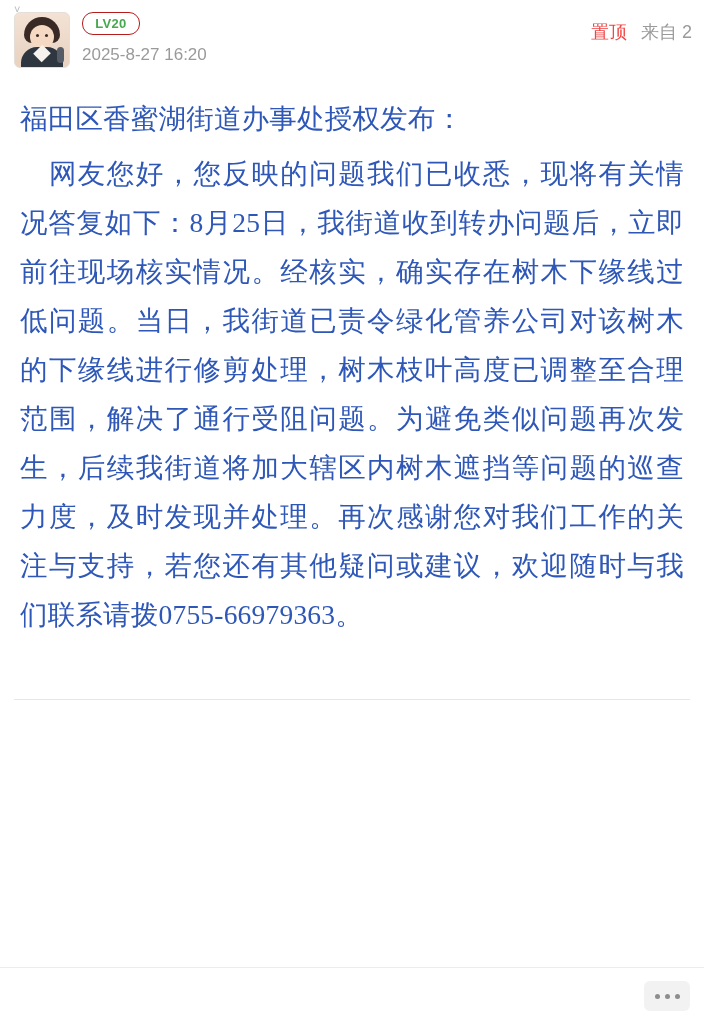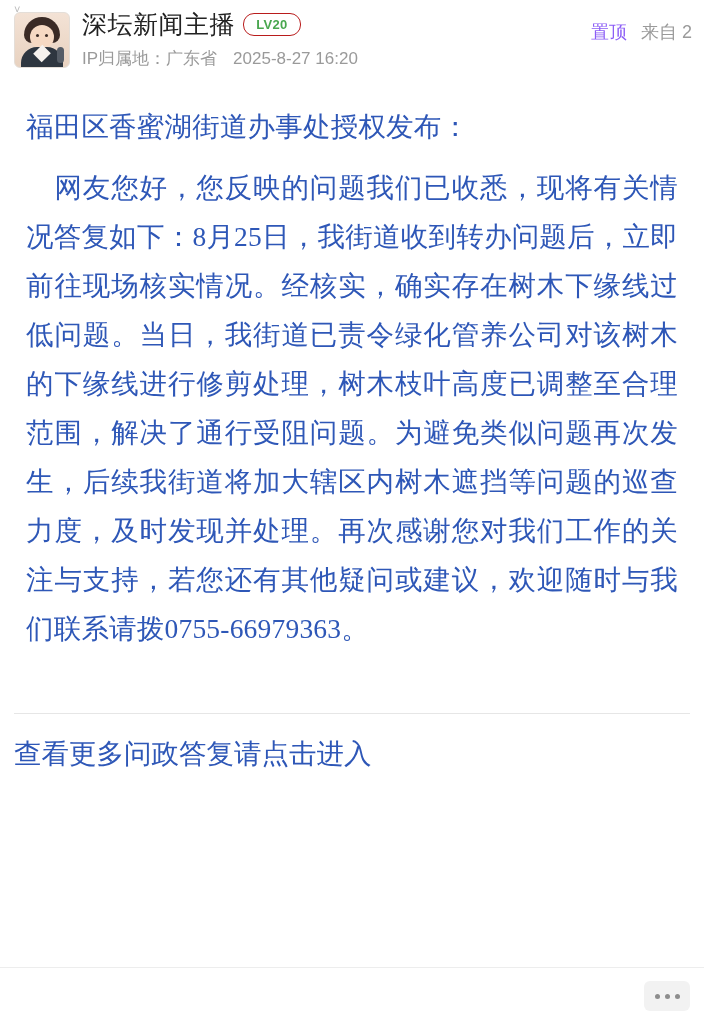--- a/index.html
+++ b/index.html
@@ -132,21 +132,21 @@
   .header-right {
     position: absolute;
     right: 12px;
     top: 20px;
     display: flex;
     align-items: baseline;
     gap: 8px;
     font-size: 18px;
   }
   .pin-tag {
-    color: #8b5cf6;
+    color: #ef4444;
   }
   .from-text {
     color: #9a9a9a;
     margin-left: 6px;
   }
 
   
   .top-arrow {
     position: absolute;
     left: 14px;
@@ -154,21 +154,21 @@
     font-size: 11px;
     color: #b9b9b9;
     line-height: 1;
   }
 
   
   .post-body {
     padding: 14px 14px 0 14px;
   }
   .post-body p {
-    margin: 12px;
+    margin: 6px;
     color: #2e57b7;
     font-family: "Liberation Serif", serif;
     font-size: 27.5px;
     line-height: 49px;
     letter-spacing: 0.2px;
     text-align: justify;
   }
   .para-indent { text-indent: 0; }
 
   
@@ -231,44 +231,41 @@
       <div class="face"></div>
       <div class="eye-l"></div>
       <div class="eye-r"></div>
       <div class="body"></div>
       <div class="collar"></div>
       <div class="mic"></div>
     </div>
 
     <div class="header-text">
       <div class="name-row">
-        <span class="username">深坛新闻主播</span>
         <span class="level-badge">LV20</span>
       </div>
       <div class="meta-row">
-        <span class="meta-ip"><span class="ip-label">IP归属地：</span><span>广东省</span></span>
         <span class="meta-time">2025-8-27 16:20</span>
       </div>
     </div>
 
     <div class="header-right">
       <span class="pin-tag">置顶</span>
       <span class="from-text">来自 2</span>
     </div>
 
   </div>
 
   <div class="post-body">
     <p>福田区香蜜湖街道办事处授权发布：</p>
     <p class="para-indent">　网友您好，您反映的问题我们已收悉，现将有关情况答复如下：8月25日，我街道收到转办问题后，立即前往现场核实情况。经核实，确实存在树木下缘线过低问题。当日，我街道已责令绿化管养公司对该树木的下缘线进行修剪处理，树木枝叶高度已调整至合理范围，解决了通行受阻问题。为避免类似问题再次发生，后续我街道将加大辖区内树木遮挡等问题的巡查力度，及时发现并处理。再次感谢您对我们工作的关注与支持，若您还有其他疑问或建议，欢迎随时与我们联系请拨0755-66979363。</p>
   </div>
 
   <div class="divider"></div>
 
-  <div class="more-link">查看更多问政答复请点击进入</div>
 
   <div class="footer">
     <div class="more-dots">
       <i></i>
       <i></i>
       <i></i>
     </div>
   </div>
 
 </div>

